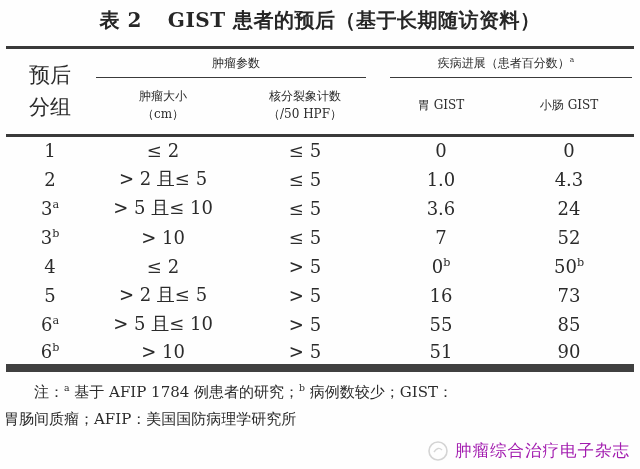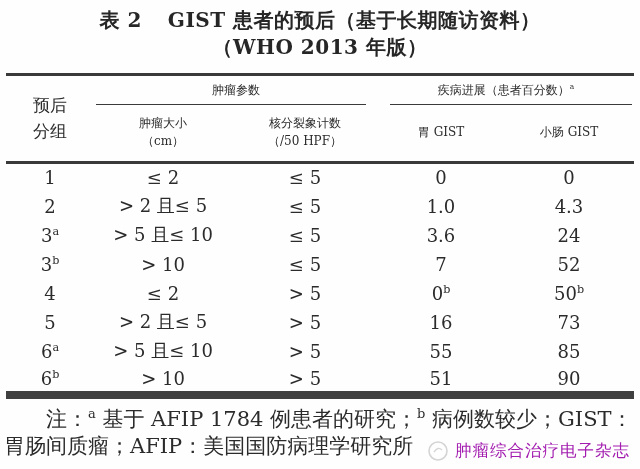--- a/index.html
+++ b/index.html
@@ -41,28 +41,28 @@
   th.group-cell { position:relative; }
   th.group-cell::after {
     content:""; position:absolute; bottom:0; height:0;
     border-bottom:1.5px solid #3a3a3a;
   }
   th.group-tumor::after { left:2px; right:12px; }
   th.group-progress::after { left:12px; right:2px; }
   thead tr.sub-row th { height:58px; line-height:1.45; }
   th .hline { display:block; }
   th .hline:empty { display:none; }
-  th.corner-cell { line-height:1.5; font-size:17px; }
+  th.corner-cell { line-height:1.5; font-size:21px; }
   tbody tr:first-child td { border-top:3px solid #3a3a3a; }
   tbody tr:last-child  td { border-bottom:8px solid #404040; }
   tbody td { height:29px; font-size:18px; }
   sup { font-size:0.62em; vertical-align:super; line-height:0; }
   sup:empty { display:none; }
   
-  .note { width:632px; margin:7px auto 0 auto; font-size:21px; line-height:27px; color:#2b2b2b; }
+  .note { width:632px; margin:7px auto 0 auto; font-size:15px; line-height:27px; color:#2b2b2b; }
   .note-line1 { text-indent:2em; }
   .note-line2 { text-indent:0; }
   
   .watermark {
     position:absolute; right:10px; bottom:7px;
     display:flex; align-items:center; gap:6px;
     color:#a21caf;
     font-size:16.5px;
     text-shadow:1px 1px 0 #ffffff;
     letter-spacing:1px;
@@ -72,21 +72,20 @@
 </style>
 </head>
 <body>
 
 <div class="page">
 
   <div class="title-block">
     <div class="title-line1">
       <span class="title-prefix">表 2</span><span>GIST 患者的预后（基于长期随访资料）</span>
     </div>
-    <div class="title-line2">（WHO 2013 年版）</div>
   </div>
 
   <table>
     <colgroup>
       <col class="c1">
         <col class="c2">
         <col class="c3">
         <col class="c4">
         <col class="c5">
     </colgroup>

